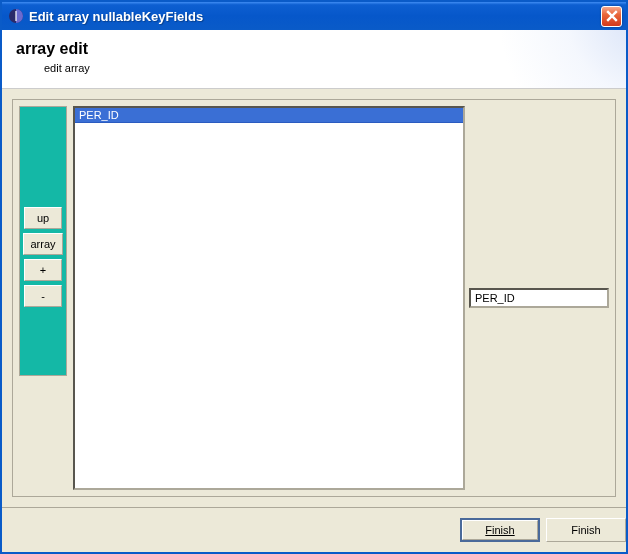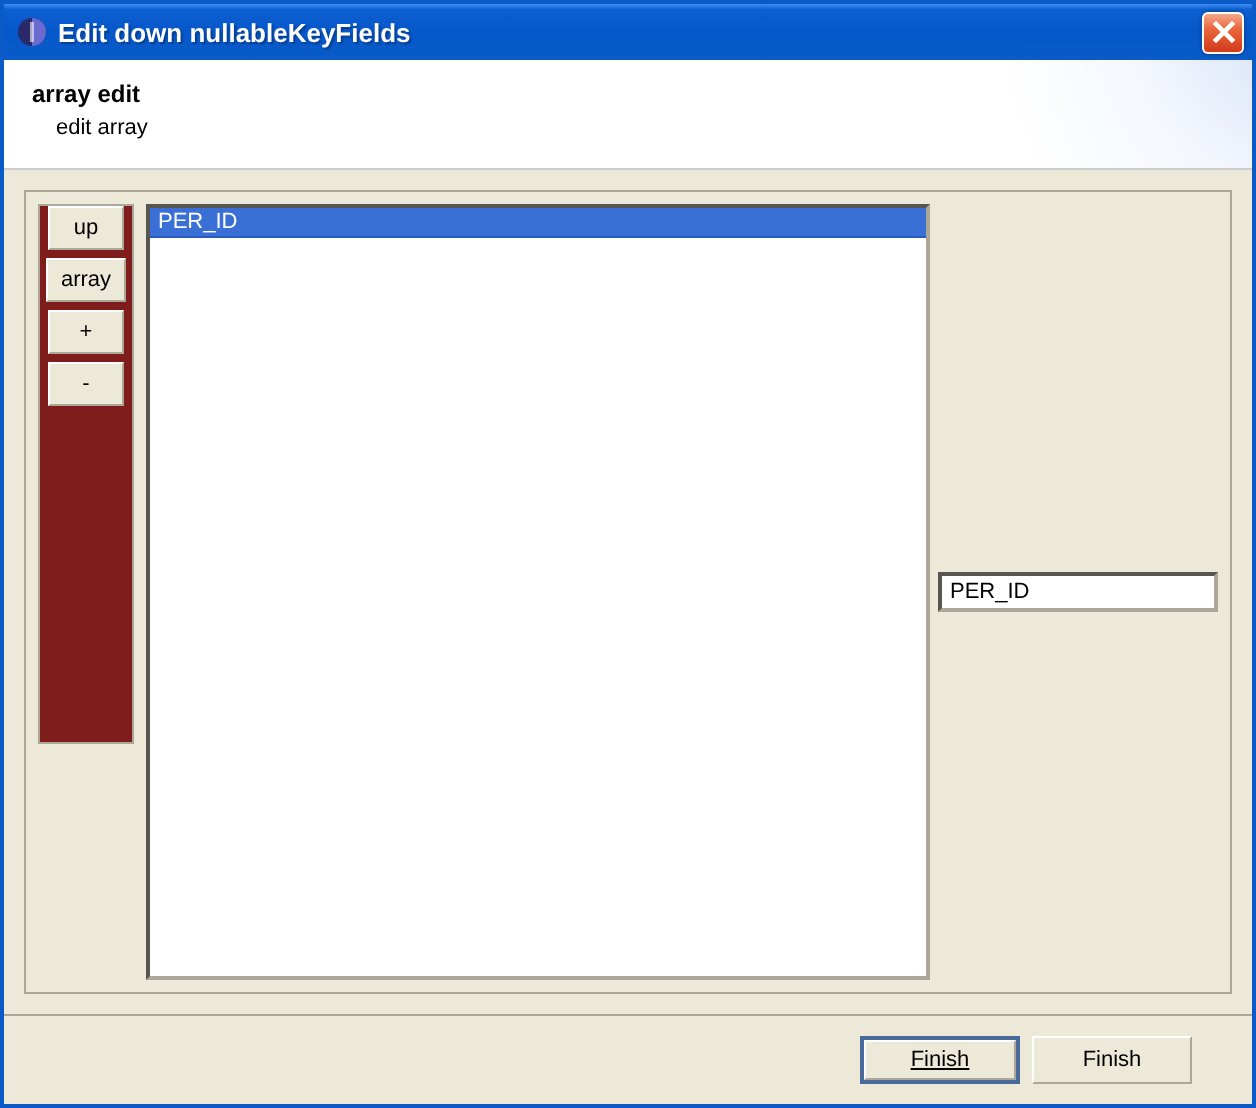--- a/index.html
+++ b/index.html
@@ -65,51 +65,52 @@
       content: "";
       position: absolute;
       right: -30px;
       top: -20px;
       width: 160px;
       height: 160px;
       background: radial-gradient(circle at top right, rgba(180,200,240,0.6) 0%, rgba(220,230,250,0.3) 40%, rgba(255,255,255,0) 70%);
     }
     .header .main-title {
       font-weight: bold;
-      font-size: 12px;
+      font-size: 16px;
       color: #000;
       margin-bottom: 4px;
     }
     .header .subtitle {
       font-size: 11px;
       color: #000;
-      margin-left: 12px;
+      margin-left: 28px;
     }
     .content {
       flex: 1;
       padding: 10px;
       display: flex;
       flex-direction: column;
     }
     .editor-area {
       flex: 1;
       display: flex;
       gap: 6px;
       border: 1px solid #aca899;
       padding: 6px;
       background: #ece9d8;
     }
     .button-column {
       width: 48px;
       display: flex;
       flex-direction: column;
       align-items: center;
+      padding-top: 100px;
       gap: 4px;
       border: 1px solid #aca899;
-      background: #7f1d1d;
+      background: #14b8a6;
       height: 270px;
     }
     .btn {
       min-width: 38px;
       height: 22px;
       background: #ece9d8;
       border: 1px solid #aca899;
       border-top-color: #fff;
       border-left-color: #fff;
       font-family: Tahoma, Arial, sans-serif;
@@ -148,21 +149,21 @@
       width: 140px;
       height: 20px;
       border: 2px inset #aca899;
       background: white;
       font-family: Tahoma, Arial, sans-serif;
       font-size: 11px;
       padding: 1px 4px;
     }
     .footer {
       border-top: 1px solid #aca899;
-      padding: 10px 30px;
+      padding: 10px 0;
       display: flex;
       justify-content: flex-end;
       gap: 6px;
       background: #ece9d8;
     }
     .footer .btn {
       min-width: 80px;
       height: 24px;
     }
     .btn.default {
@@ -186,21 +187,21 @@
 
 <div class="window">
   <div class="titlebar">
     <span class="icon">
       <svg viewBox="0 0 16 16">
         <circle cx="8" cy="8" r="7" fill="#2a2a6a"></circle>
         <path d="M 8 1 A 7 7 0 0 1 8 15" fill="#6a6ad0"></path>
         <rect x="7" y="3" width="2" height="10" fill="#fff" opacity="0.6"></rect>
       </svg>
     </span>
-    <span class="title">Edit down nullableKeyFields</span>
+    <span class="title">Edit array nullableKeyFields</span>
     <div class="close-btn">
       <svg viewBox="0 0 10 10">
         <path d="M1 1 L9 9 M9 1 L1 9" stroke="white" stroke-width="2" fill="none"></path>
       </svg>
     </div>
   </div>
 
   <div class="header">
     <div class="main-title">array edit</div>
     <div class="subtitle">edit array</div>

